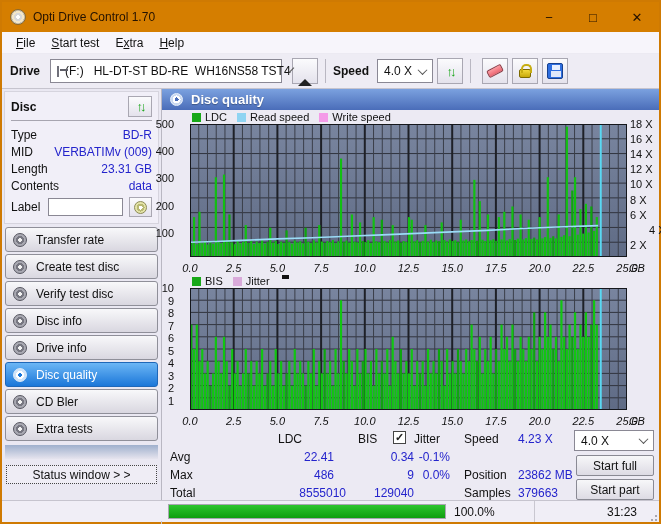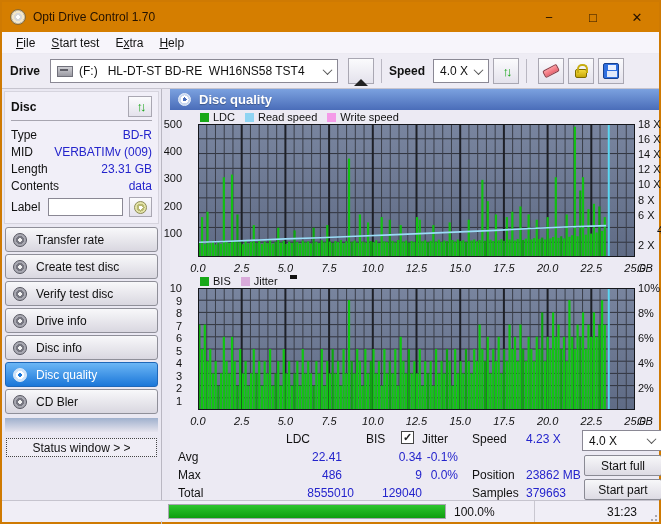--- a/index.html
+++ b/index.html
@@ -17,41 +17,41 @@
 
   
   .menubar { height:22px; background:#f7f5fb; display:flex; align-items:center; padding-left:6px; flex-shrink:0; border-bottom:1px solid #eceaf2; }
   .menu-item { padding:2px 8px; }
   .menu-item u { text-decoration:underline; }
 
   
   .toolbar { height:34px; display:flex; align-items:center; padding-left:8px; flex-shrink:0; background:#eeecf4; }
   .tb-label { font-weight:bold; margin-right:10px; }
   .combo { background:#fff; border:1px solid #8a8894; height:24px; display:flex; align-items:center; padding:0 6px; position:relative; }
-  .drive-combo { width:288px; margin-right:6px; }
+  .drive-combo { width:232px; margin-right:6px; }
   .drive-combo .txt { margin-left:6px; white-space:pre; }
   .chev { width:7px; height:7px; border-right:1.6px solid #555; border-bottom:1.6px solid #555; transform:rotate(45deg) translate(-1px,-1px); margin-left:auto; }
   .drive-ic { width:16px; height:11px; background:linear-gradient(#cfcfd4,#9a9aa2); border:1px solid #70707a; position:relative; }
   .drive-ic:after { content:""; position:absolute; left:2px; top:2px; width:8px; height:2px; background:#5f5f68; }
   .tool-btn { width:26px; height:26px; border:1px solid #a9a7b2; background:linear-gradient(#fbfbfd,#e4e2ec); display:flex; align-items:center; justify-content:center; margin-left:4px; }
   .eject-glyph { position:relative; width:14px; height:12px; }
   .eject-glyph .tri { width:0; height:0; border-left:7px solid transparent; border-right:7px solid transparent; border-bottom:7px solid #222; }
   .eject-glyph .bar { width:14px; height:3px; background:#222; margin-top:2px; }
   .sep { width:1px; height:24px; background:#b9b7c2; margin:0 7px; }
   .speed-combo { width:56px; margin-left:8px; }
   .refresh-glyph { color:#12a312; font-weight:bold; font-size:13px; letter-spacing:-3px; }
   .eraser { width:16px; height:8px; background:linear-gradient(#ff9aa0,#e86470); border:1px solid #8c3a44; border-radius:2px; transform:rotate(-28deg); }
   .padlock { width:12px; height:9px; background:linear-gradient(#f3d93c,#c7a80a); border:1px solid #7d6a00; border-radius:2px; position:relative; margin-top:5px; }
   .padlock:before { content:""; position:absolute; left:1px; top:-6px; width:7px; height:7px; border:2px solid #c7ad12; border-bottom:none; border-radius:5px 5px 0 0; }
   .floppy { width:16px; height:16px; background:#2f6fe0; border:1px solid #17418f; border-radius:2px; position:relative; }
   .floppy:before { content:""; position:absolute; left:4px; top:1px; width:8px; height:5px; background:#e8f0ff; }
   .floppy:after { content:""; position:absolute; left:3px; bottom:1px; width:10px; height:6px; background:#dfe8fa; }
 
   
-  .content { flex:1; display:flex; border-top:1px solid #c6c4ce; min-height:0;gap:8px; }
+  .content { flex:1; display:flex; border-top:1px solid #c6c4ce; min-height:0; }
   .sidebar { width:160px; flex-shrink:0; border-right:1px solid #b9b7c2; display:flex; flex-direction:column; background:#eae8f2; }
 
   .disc-panel { margin:2px 2px 0 2px; background:#f1eff8; border:1px solid #d6d4de; padding:4px 6px 6px 6px; }
   .disc-head { display:flex; align-items:center; }
   .disc-title { font-weight:bold; }
   .mini-btn { margin-left:auto; width:24px; height:21px; border:1px solid #a9a7b2; background:linear-gradient(#fbfbfd,#e4e2ec); display:flex; align-items:center; justify-content:center; }
   .disc-hr { height:1px; background:#a7a5b0; margin:3px 0 5px 0; }
   .info-row { display:flex; height:17px; align-items:center; }
   .info-row .val { margin-left:auto; color:#2424cc; }
   .label-row { display:flex; align-items:center; margin-top:3px; }
@@ -209,33 +209,37 @@
         <div class="nav-btn">
             <span class="cd"></span>
             <span>Create test disc</span>
           </div>
         <div class="nav-btn">
             <span class="cd"></span>
             <span>Verify test disc</span>
           </div>
         <div class="nav-btn">
             <span class="cd"></span>
-            <span>Drive info</span>
+            <span>Disc info</span>
           </div>
         <div class="nav-btn">
             <span class="cd"></span>
-            <span>Disc info</span>
+            <span>Drive info</span>
           </div>
         <div class="nav-btn active">
             <span class="cd"></span>
             <span>Disc quality</span>
           </div>
         <div class="nav-btn">
             <span class="cd"></span>
             <span>CD Bler</span>
+          </div>
+        <div class="nav-btn">
+            <span class="cd"></span>
+            <span>Extra tests</span>
           </div>
       </div>
       <div class="nav-strip"></div>
       <div class="statuswin-btn">Status window &gt; &gt;</div>
     </div>
 
     <div class="main">
       <div class="dq-header">
         <span class="cd"></span>
         <span class="dq-title">Disc quality</span>
@@ -738,27 +742,20 @@
               <line x1="390.47115333333335" y1="36.60000000000001" x2="390.47115333333335" y2="122" stroke="#11c611" stroke-width="2.176842666666667"></line>
               <line x1="393.1922066666667" y1="48.8" x2="393.1922066666667" y2="122" stroke="#11c611" stroke-width="2.176842666666667"></line>
               <line x1="395.91326" y1="24.39999999999999" x2="395.91326" y2="122" stroke="#11c611" stroke-width="2.176842666666667"></line>
               <line x1="398.63431333333335" y1="48.8" x2="398.63431333333335" y2="122" stroke="#11c611" stroke-width="2.176842666666667"></line>
               <line x1="401.35536666666667" y1="36.60000000000001" x2="401.35536666666667" y2="122" stroke="#0da60d" stroke-width="2.176842666666667"></line>
               <line x1="404.07642" y1="12.200000000000003" x2="404.07642" y2="122" stroke="#11c611" stroke-width="2.176842666666667"></line>
               <line x1="406.79747333333336" y1="36.60000000000001" x2="406.79747333333336" y2="122" stroke="#11c611" stroke-width="2.176842666666667"></line>
               <line x1="410.78" y1="0" x2="410.78" y2="122" stroke="#5bd7f2" stroke-width="2"></line>
               <rect x="0.5" y="0.5" width="436" height="121" fill="none" stroke="#15171c" stroke-width="1"></rect>
             </svg></div>
-        <div class="ax-right">
-            <span style="top: 0%;">10%</span>
-            <span style="top: 20%;">8%</span>
-            <span style="top: 40%;">6%</span>
-            <span style="top: 60%;">4%</span>
-            <span style="top: 80%;">2%</span>
-          </div>
       </div>
       <div class="xrow">
         <div></div>
         <div class="xlabels">
             <span style="left: 0%;">0.0</span>
             <span style="left: 10%;">2.5</span>
             <span style="left: 20%;">5.0</span>
             <span style="left: 30%;">7.5</span>
             <span style="left: 40%;">10.0</span>
             <span style="left: 50%;">12.5</span>

